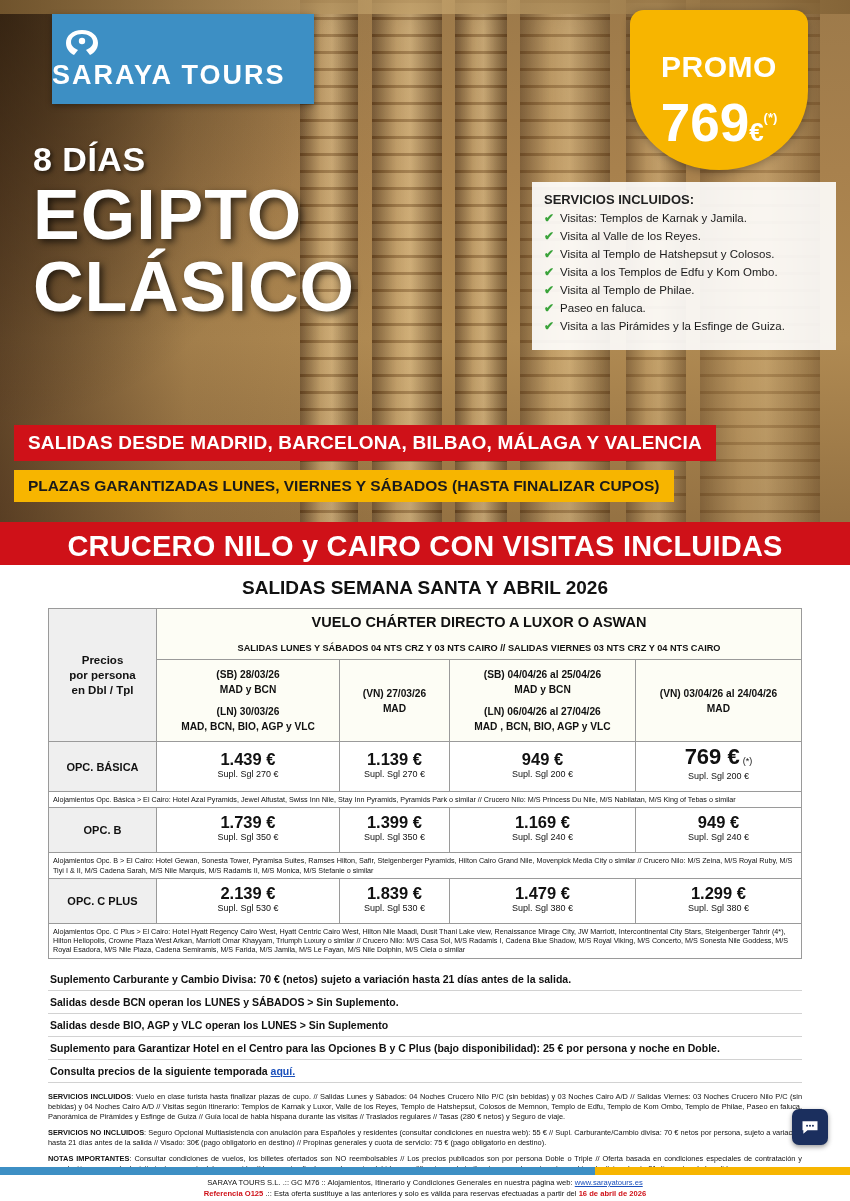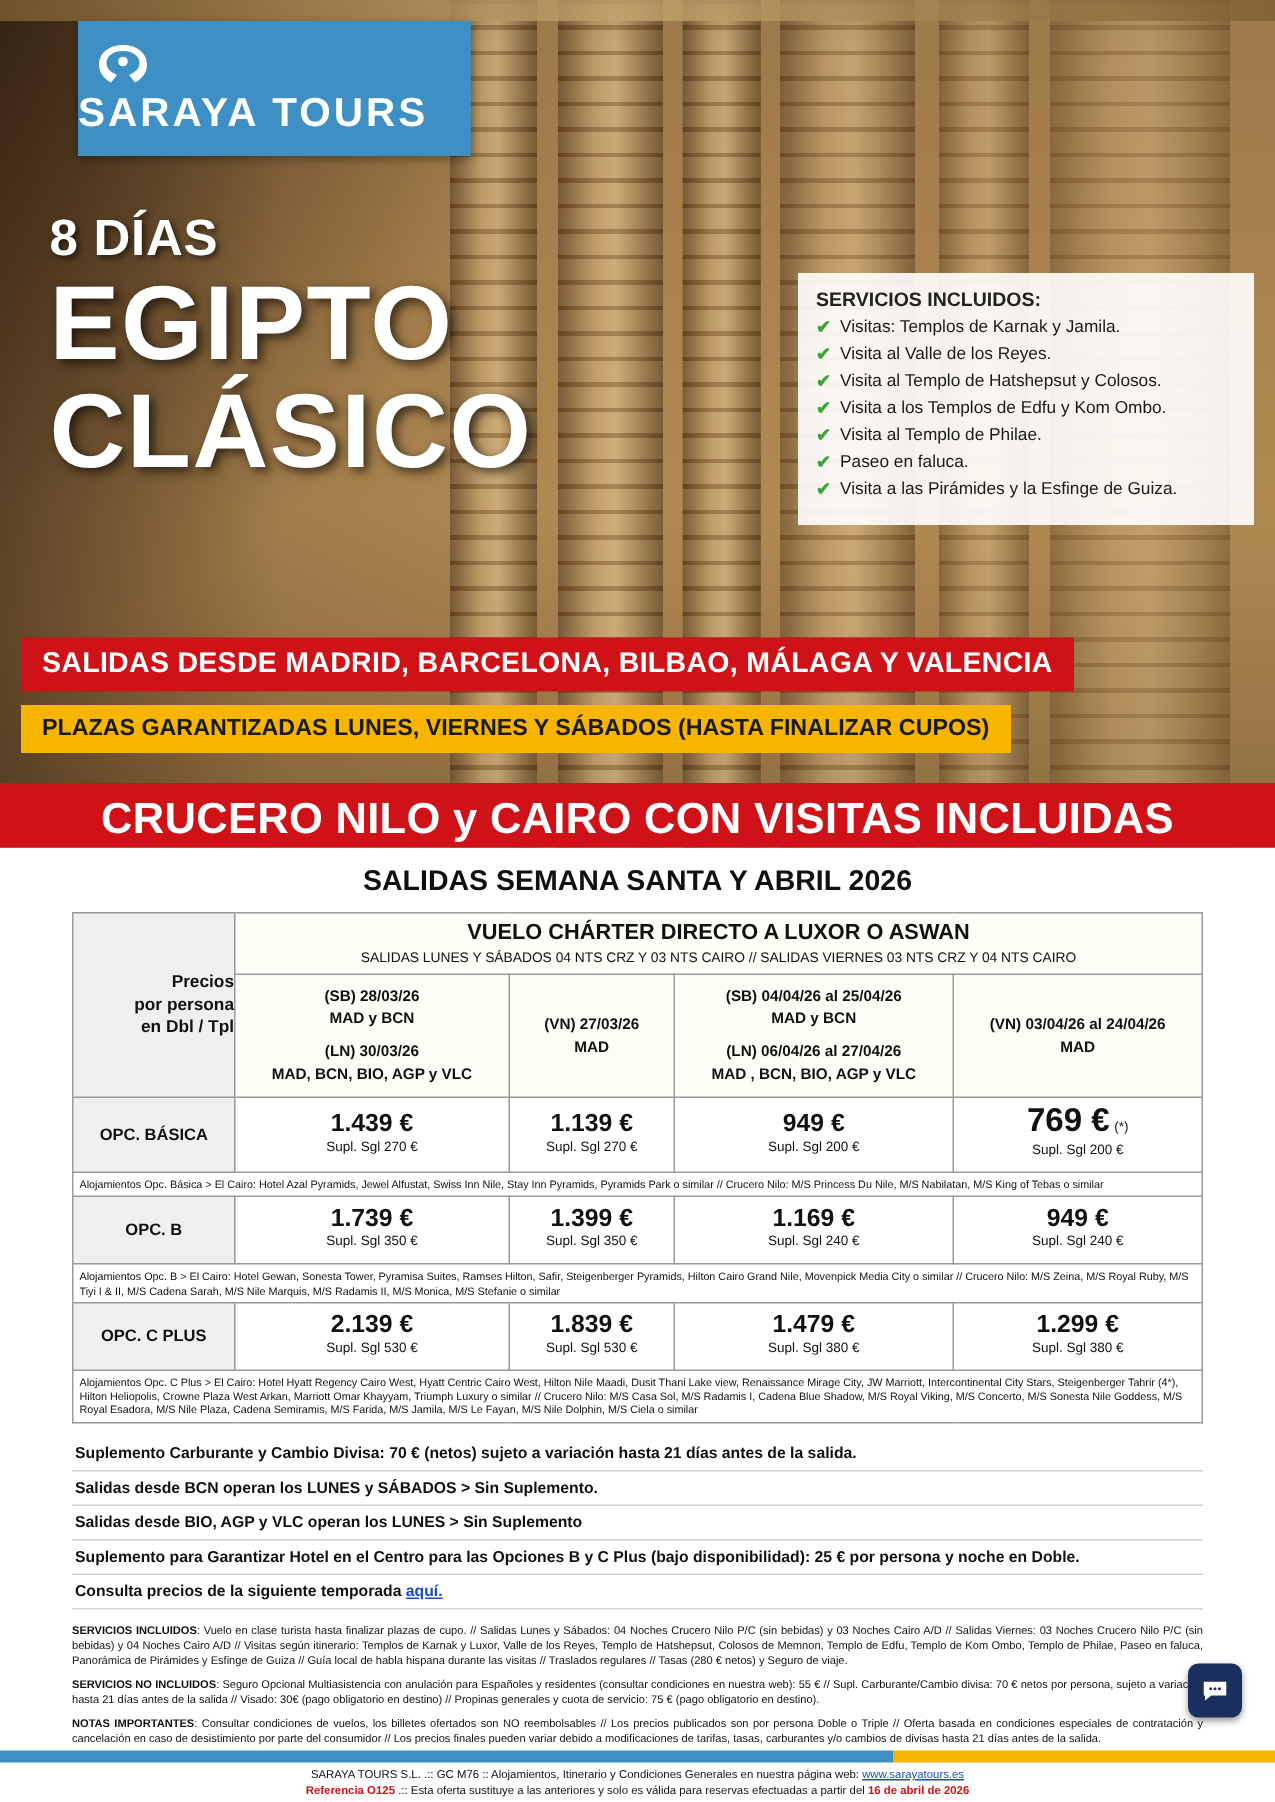--- a/index.html
+++ b/index.html
@@ -157,32 +157,32 @@
     font-size: 11px;
     color:#111;
   }
   table.prices td, table.prices th {
     border: 1px solid #9a9a9a;
     vertical-align: middle;
   }
   .th-left {
     width: 108px;
     background:#efefef;
-    text-align:right;
+    text-align:center;
     font-weight:bold;
     font-size: 11.5px;
     line-height: 15px;
   }
   .th-top {
     background:#fdfdf5;
     text-align:center;
     padding: 5px 4px 6px 4px;
   }
   .th-top .t1 { font-size: 14.5px; font-weight:bold; }
-  .th-top .t2 { font-size: 9.2px; font-weight:normal; margin-top:3px; }
+  .th-top .t2 { font-size: 9.2px; font-weight:bold; margin-top:13px; }
   .dep-cell {
     background:#fdfdf5;
     text-align:center;
     font-size: 10.2px;
     font-weight:bold;
     line-height: 15px;
     padding: 7px 4px;
   }
   .dep-cell .gap { display:block; height:7px; }
   .opt-cell {
@@ -270,20 +270,26 @@
   <div class="hero-top-strip"></div>
 
   <div class="logo-box">
     <svg class="logo-bird" width="60" height="30" viewBox="0 0 60 30">
       <path d="M30 2 C20 2 14 8 14 15 C14 21 18 25 22 27 L26 22 C22 20 19 18 19 14 C19 9 24 6 30 6 C36 6 41 9 41 14 C41 18 38 20 34 22 L38 27 C42 25 46 21 46 15 C46 8 40 2 30 2 Z" fill="#ffffff"></path>
       <circle cx="30" cy="13" r="3.2" fill="#ffffff"></circle>
     </svg>
     <div class="logo-text">SARAYA TOURS</div>
   </div>
 
+  <div class="promo">
+    <div class="promo-label">PROMO</div>
+    <div class="promo-price">
+      <span>769</span><span class="promo-cur">€</span><span class="promo-ast">(*)</span>
+    </div>
+  </div>
 
   <div class="headline">
     <div class="h-days">8 DÍAS</div>
     <div class="h-main">EGIPTO</div>
     <div class="h-main">CLÁSICO</div>
   </div>
 
   <div class="services">
     <h4>SERVICIOS INCLUIDOS:</h4>
     <div class="svc-item">

